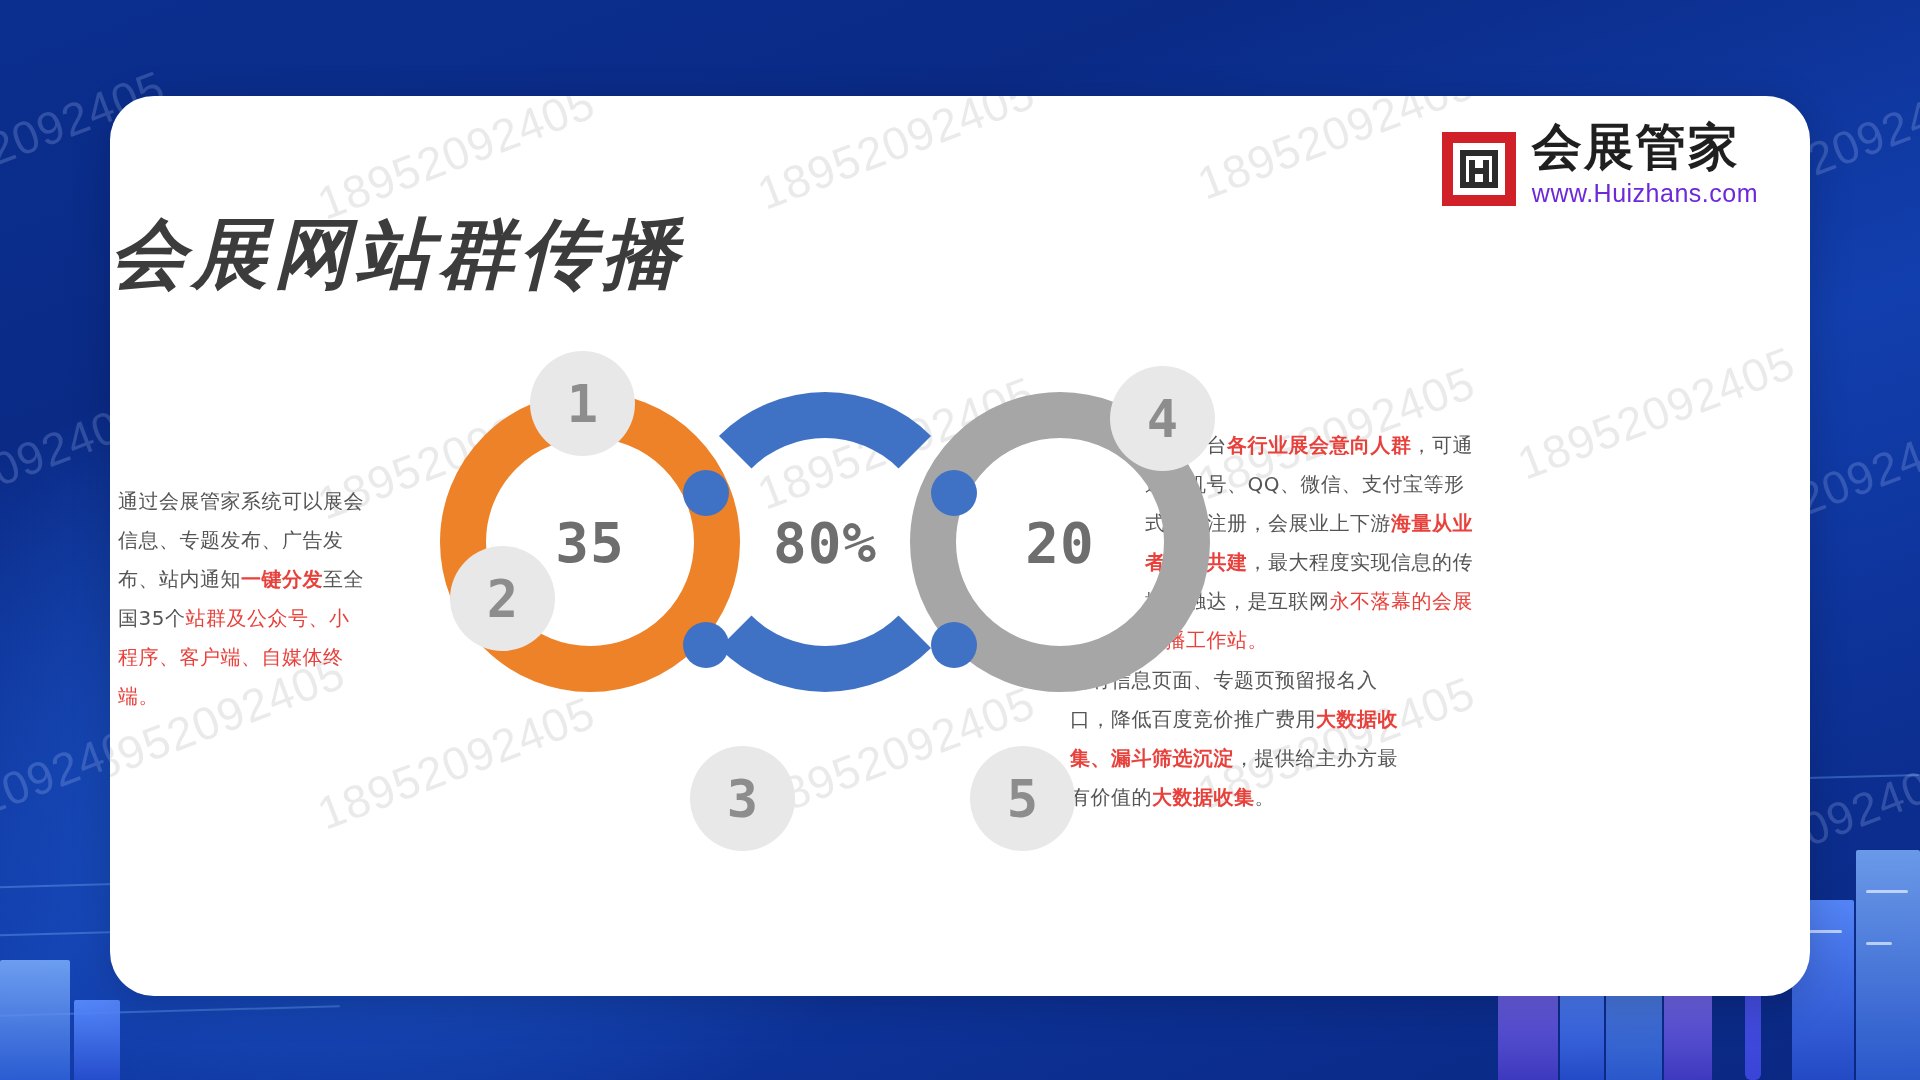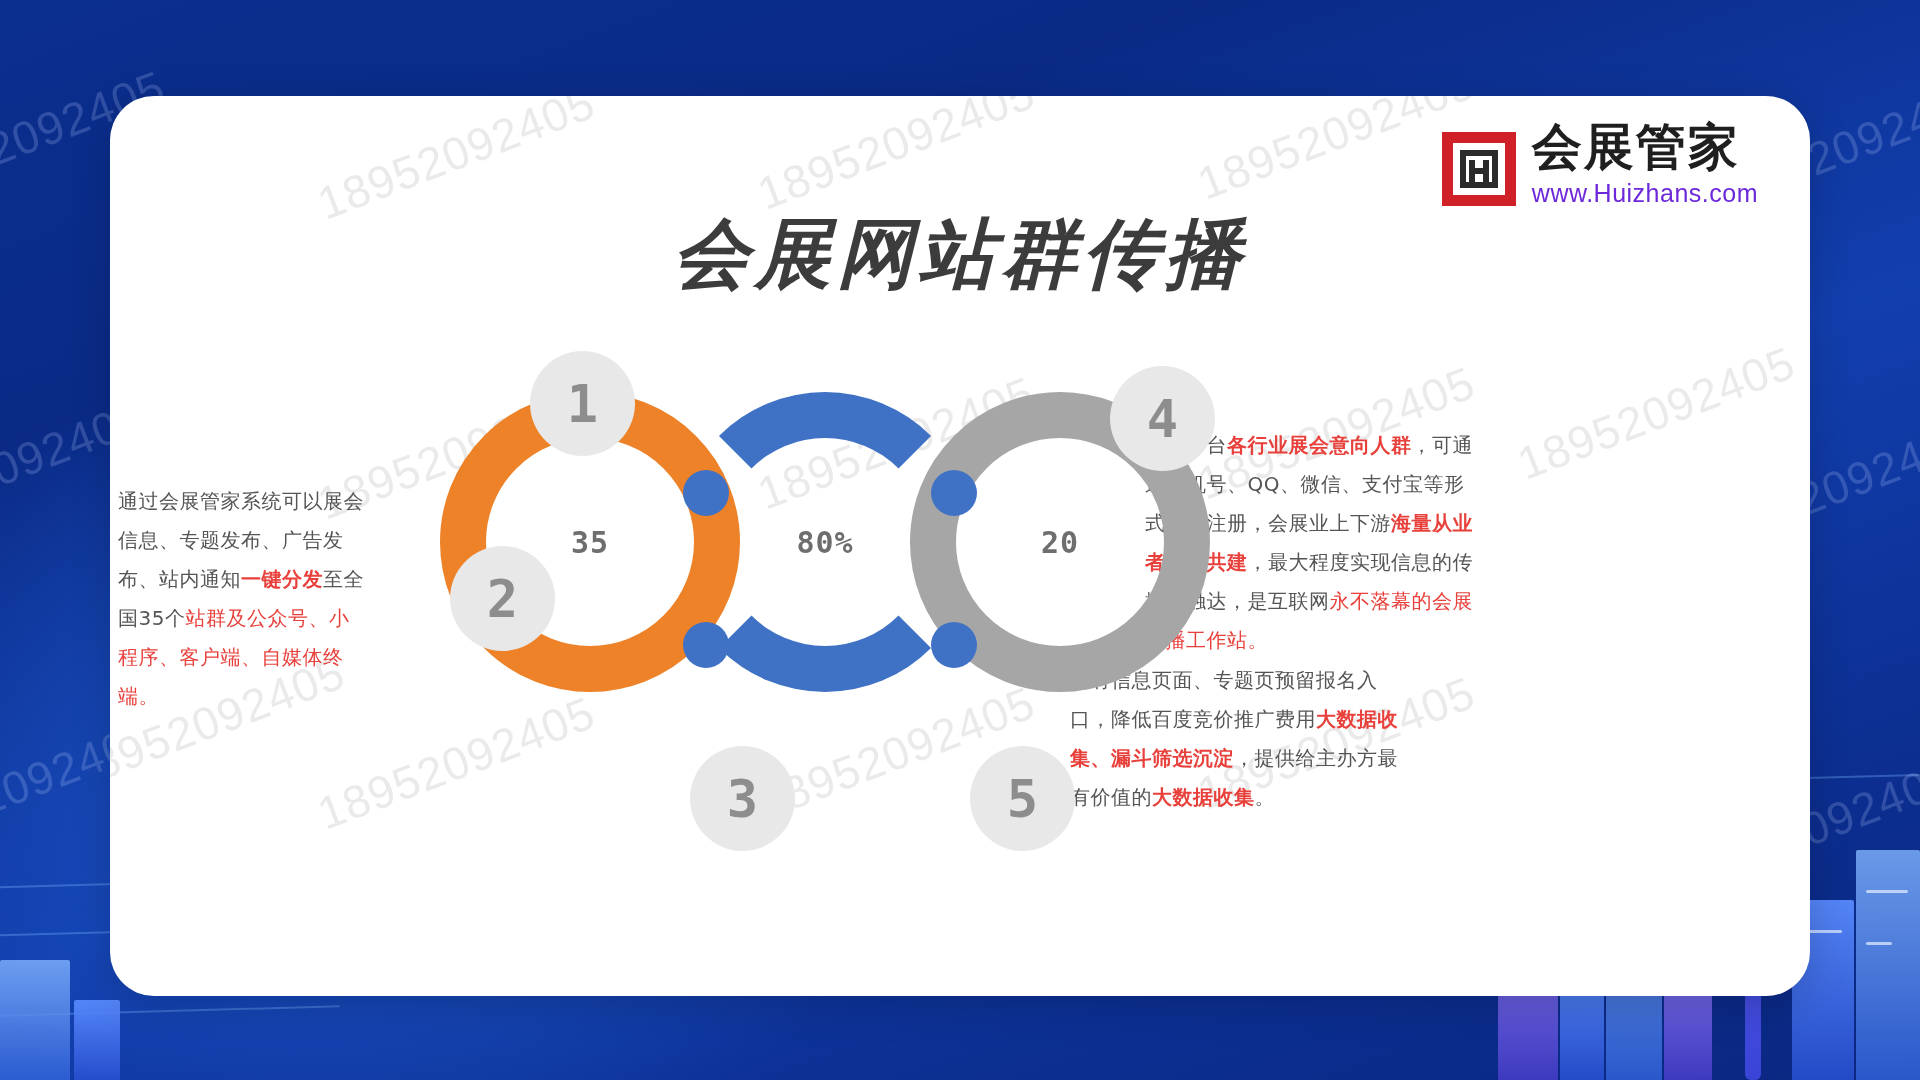--- a/index.html
+++ b/index.html
@@ -95,21 +95,20 @@
     font-size: 50px; font-weight: 700; color: #1f1f1f; letter-spacing: 2px;
   }
   .logo-url {
     font-family: "Liberation Sans", sans-serif;
     font-size: 25px; color: #6d28d9; letter-spacing: .5px; margin-top: 9px;
   }
 
   
   #title {
     position: absolute; left: 0; right: 0; top: 108px;
-    text-align: center;
     font-family: "DejaVu Sans", sans-serif;
     font-size: 76px; font-weight: 700; font-style: italic;
     color: #3c3c3c; letter-spacing: 6px;
   }
 
   
   #rings { position: absolute; left: 330px; top: 250px; width: 780px; height: 400px; }
   .ring {
     position: absolute; border-radius: 50%;
     width: 300px; height: 300px;
@@ -120,21 +119,21 @@
   .ring.gray   { left: 470px; top: 46px; border-color: #a6a6a6; z-index: 1; }
   .ring.blue   { left: 235px; top: 46px; border-color: #3f72c4; z-index: 3;
                  border-left-color: transparent; border-right-color: transparent; }
   .blue-cap {
     position: absolute; width: 46px; height: 46px; border-radius: 50%;
     background: #3f72c4; z-index: 3;
   }
   .ring-num {
     position: absolute; z-index: 4;
     font-family: "DejaVu Sans Mono", monospace;
-    font-size: 30px; font-weight: 700; color: #6e6e6e;
+    font-size: 56px; font-weight: 700; color: #6e6e6e;
     letter-spacing: 1px;
     transform: translate(-50%, -50%);
     white-space: nowrap;
   }
 
   
   .badge {
     position: absolute;
     width: 105px; height: 105px; border-radius: 50%;
     background: #e8e8e8;

